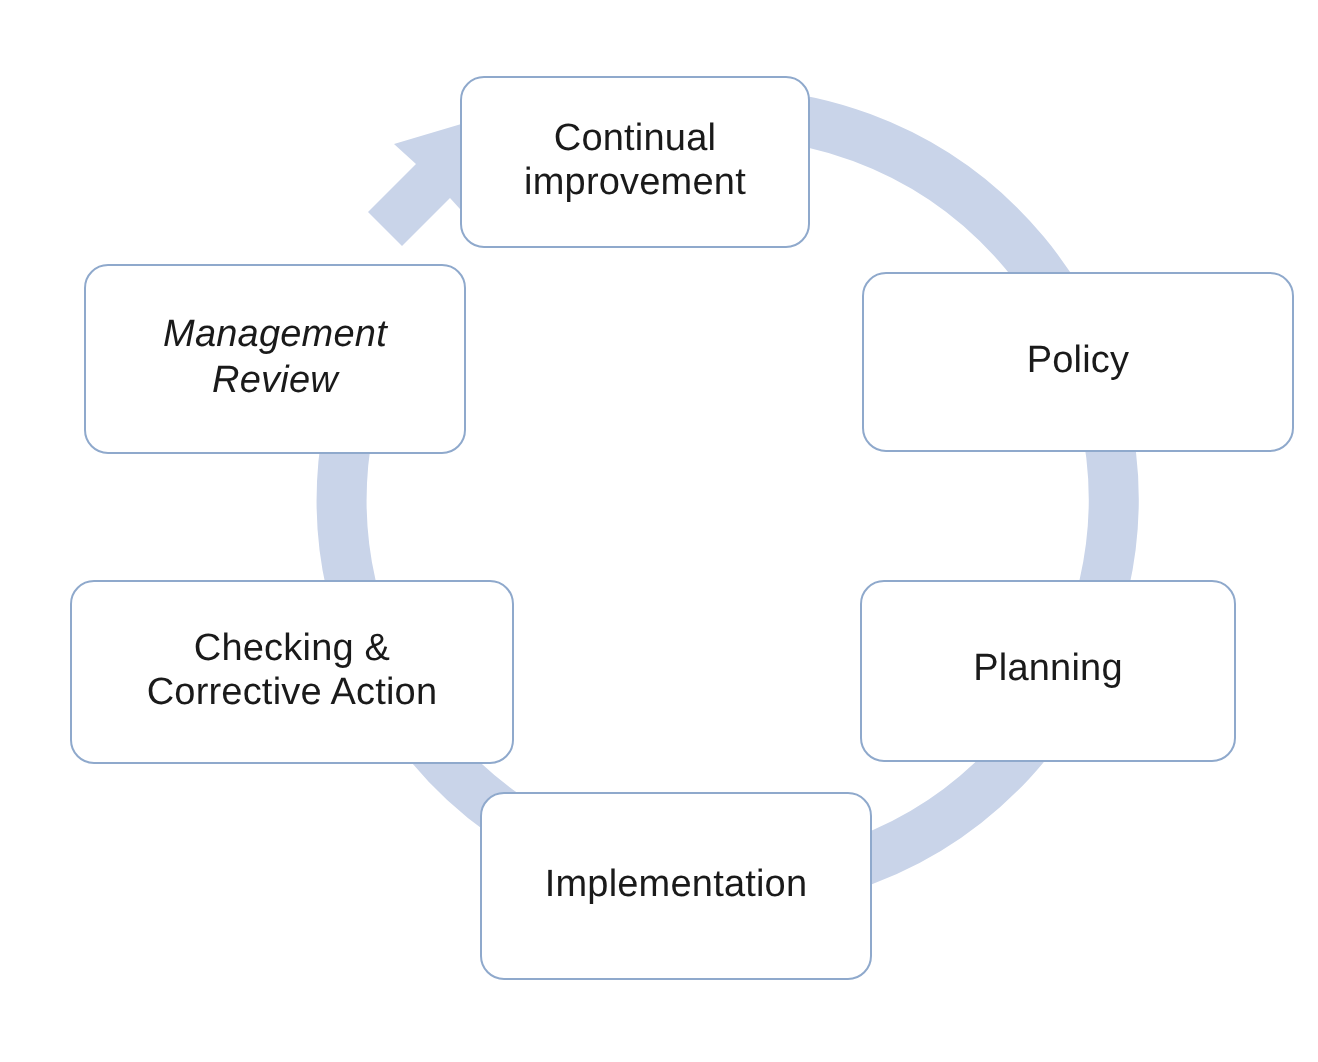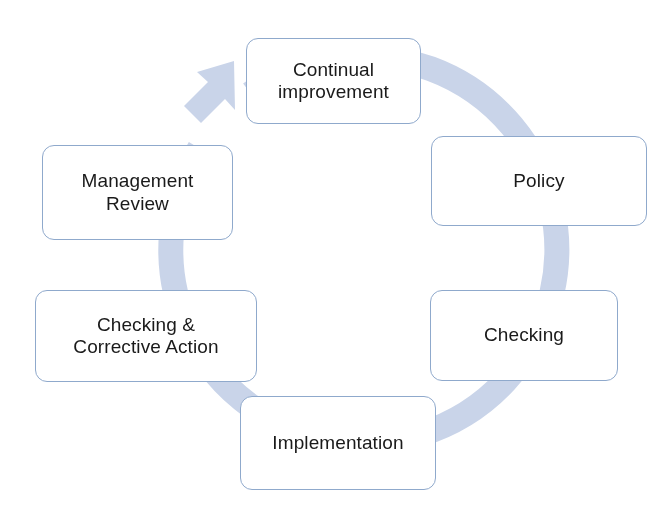--- a/index.html
+++ b/index.html
@@ -39,26 +39,26 @@
     line-height: 1.18;
     letter-spacing: 0.1px;
     z-index: 5;
   }
   .node-label {
     display: block;
     white-space: pre-line;
     padding: 0 6px;
   }
   
-  #box-continual-improvement { left: 246px; top: 38px;  width: 175px; height: 86px; }
+  #box-continual-improvement { left: 230px; top: 38px;  width: 175px; height: 86px; }
   #box-policy                { left: 431px; top: 136px; width: 216px; height: 90px; }
   #box-planning              { left: 430px; top: 290px; width: 188px; height: 91px; }
   #box-implementation        { left: 240px; top: 396px; width: 196px; height: 94px; }
   #box-checking              { left: 35px;  top: 290px; width: 222px; height: 92px; }
-  #box-management-review     { left: 42px;  top: 145px; width: 191px; height: 95px; }
+  #box-management-review     { left: 42px;  top: 132px; width: 191px; height: 95px; font-style: italic; }
 </style>
 </head>
 <body>
 
 <div id="canvas">
 
   <svg id="ribbon-layer" viewBox="0 0 659 531">
 
     <g>
       <path d="M 250.5 93.5
@@ -71,21 +71,21 @@
   <div class="node-box" id="box-continual-improvement">
     <span class="node-label">Continual
 improvement</span>
   </div>
 
   <div class="node-box" id="box-policy">
     <span class="node-label">Policy</span>
   </div>
 
   <div class="node-box" id="box-planning">
-    <span class="node-label">Checking</span>
+    <span class="node-label">Planning</span>
   </div>
 
   <div class="node-box" id="box-implementation">
     <span class="node-label">Implementation</span>
   </div>
 
   <div class="node-box" id="box-checking">
     <span class="node-label">Checking &amp;
 Corrective Action</span>
   </div>

